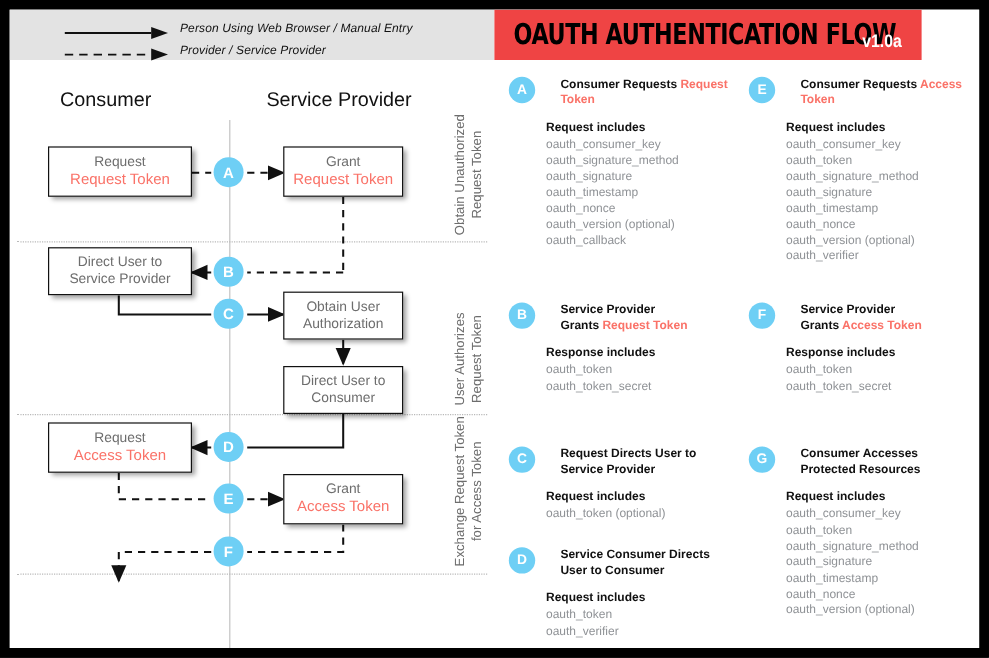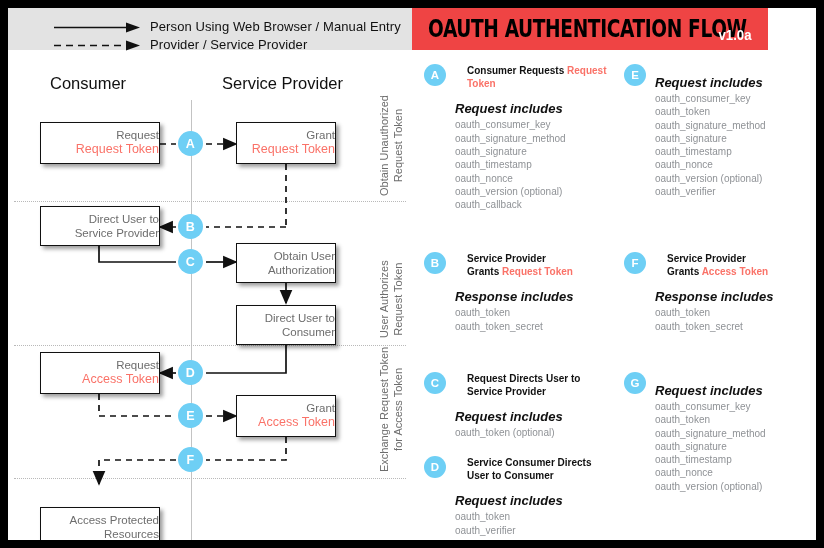--- a/index.html
+++ b/index.html
@@ -6,36 +6,36 @@
   body{width:824px;height:548px;overflow:hidden;
        font-family:"Liberation Sans","DejaVu Sans",sans-serif;}
 
   #frame{position:absolute;left:0;top:0;width:824px;height:548px;
          background:#000;box-sizing:border-box;padding:8px;}
   #canvas{position:relative;width:808px;height:532px;background:#fff;overflow:hidden;}
 
   
   #legend{position:absolute;left:0;top:0;width:404px;height:42px;background:#e3e3e3;}
   .leg-row{position:absolute;left:0;height:21px;}
-  .leg-label{position:absolute;left:142px;top:2px;font-size:13px;color:#111;
-             white-space:nowrap;letter-spacing:.1px;}
+  .leg-label{position:absolute;left:142px;top:2px;font-size:10px;color:#111;
+             white-space:nowrap;letter-spacing:.1px;font-style:italic;}
   .leg-art{position:absolute;left:44px;top:0;width:92px;height:21px;}
 
   
   #diagram{position:absolute;left:0;top:52px;width:404px;height:490px;}
   .col-head{position:absolute;font-size:16.5px;color:#111;white-space:nowrap;}
 
   .dotline{position:absolute;left:6px;width:392px;height:0;
            border-top:1px dotted #b9b9b9;}
 
   .spine{position:absolute;width:1px;background:#c3c3c3;}
 
   .box{position:absolute;background:#fff;border:1.6px solid #111;
        box-shadow:3px 3px 4px rgba(0,0,0,.38);box-sizing:border-box;
-       display:flex;flex-direction:column;align-items:flex-end;justify-content:center;
+       display:flex;flex-direction:column;align-items:center;justify-content:center;
        line-height:1.22;text-align:center;}
   .box .l1{font-size:11.5px;color:#6d6d6d;}
   .box .l2{font-size:12.5px;color:#fa7268;}
   .box.single .l1{font-size:11.5px;color:#6d6d6d;}
 
   .badge{position:absolute;width:25px;height:25px;border-radius:50%;
          background:#6ecff5;color:#fff;font-size:12.5px;font-weight:bold;
          display:flex;align-items:center;justify-content:center;z-index:5;
          letter-spacing:.3px;}
 
@@ -54,21 +54,21 @@
   #ver{position:absolute;right:16px;bottom:7px;font-size:15px;font-weight:bold;color:#fff;
        transform:scaleX(.88);transform-origin:right center;}
 
   .sec{position:absolute;width:196px;}
   .sec-badge{position:absolute;left:0;top:0;width:22px;height:22px;border-radius:50%;
              background:#6ecff5;color:#fff;font-size:11.5px;font-weight:bold;
              display:flex;align-items:center;justify-content:center;}
   .sec-title{margin-left:43px;font-size:10px;font-weight:bold;color:#111;line-height:1.32;}
   .sec-title .tok{color:#fa7268;}
   .sec-body{margin-left:31px;margin-top:11px;}
-  .sec-body .hd{font-size:13px;font-weight:bold;color:#111;margin-bottom:2px;font-style:italic;}
+  .sec-body .hd{font-size:10px;font-weight:bold;color:#111;margin-bottom:2px;}
   .sec-body .it{font-size:10px;color:#8f9296;line-height:1.33;}
 </style>
 </head>
 <body>
 
 <div id="frame">
 <div id="canvas">
 
   <div id="legend">
     <div class="leg-row" style="top:9px">
@@ -154,24 +154,20 @@
       <span class="l1">Consumer</span>
     </div>
     <div class="box" style="left:32px;top:292px;width:120px;height:42px">
       <span class="l1">Request</span>
       <span class="l2">Access Token</span>
     </div>
     <div class="box" style="left:228px;top:335px;width:100px;height:42px">
       <span class="l1">Grant</span>
       <span class="l2">Access Token</span>
     </div>
-    <div class="box single" style="left:32px;top:447px;width:120px;height:40px">
-      <span class="l1">Access Protected</span>
-      <span class="l1">Resources</span>
-    </div>
 
     <div class="badge" style="left:170px;top:71px">A</div>
     <div class="badge" style="left:170px;top:154px">B</div>
     <div class="badge" style="left:170px;top:189px">C</div>
     <div class="badge" style="left:170px;top:300px">D</div>
     <div class="badge" style="left:170px;top:343px">E</div>
     <div class="badge" style="left:170px;top:387px">F</div>
 
     <div class="vlab" style="left:370px;top:136px">
           <div>Obtain Unauthorized</div>
@@ -202,20 +198,21 @@
             <div class="it">oauth_signature_method</div>
             <div class="it">oauth_signature</div>
             <div class="it">oauth_timestamp</div>
             <div class="it">oauth_nonce</div>
             <div class="it">oauth_version (optional)</div>
             <div class="it">oauth_callback</div>
           </div>
         </div>
     <div class="sec" style="left:212px;top:56px">
           <div class="sec-badge">E</div>
+          <div class="sec-title"><span>Consumer Requests</span><span class="tok"> Access Token</span></div>
           <div class="sec-body">
             <div class="hd">Request includes</div>
             <div class="it">oauth_consumer_key</div>
             <div class="it">oauth_token</div>
             <div class="it">oauth_signature_method</div>
             <div class="it">oauth_signature</div>
             <div class="it">oauth_timestamp</div>
             <div class="it">oauth_nonce</div>
             <div class="it">oauth_version (optional)</div>
             <div class="it">oauth_verifier</div>
@@ -242,20 +239,21 @@
     <div class="sec" style="left:12px;top:364px">
           <div class="sec-badge">C</div>
           <div class="sec-title"><span>Request Directs User to</span><br><span>Service Provider</span></div>
           <div class="sec-body">
             <div class="hd">Request includes</div>
             <div class="it">oauth_token (optional)</div>
           </div>
         </div>
     <div class="sec" style="left:212px;top:364px">
           <div class="sec-badge">G</div>
+          <div class="sec-title"><span>Consumer Accesses</span><br><span>Protected Resources</span></div>
           <div class="sec-body">
             <div class="hd">Request includes</div>
             <div class="it">oauth_consumer_key</div>
             <div class="it">oauth_token</div>
             <div class="it">oauth_signature_method</div>
             <div class="it">oauth_signature</div>
             <div class="it">oauth_timestamp</div>
             <div class="it">oauth_nonce</div>
             <div class="it">oauth_version (optional)</div>
           </div>

